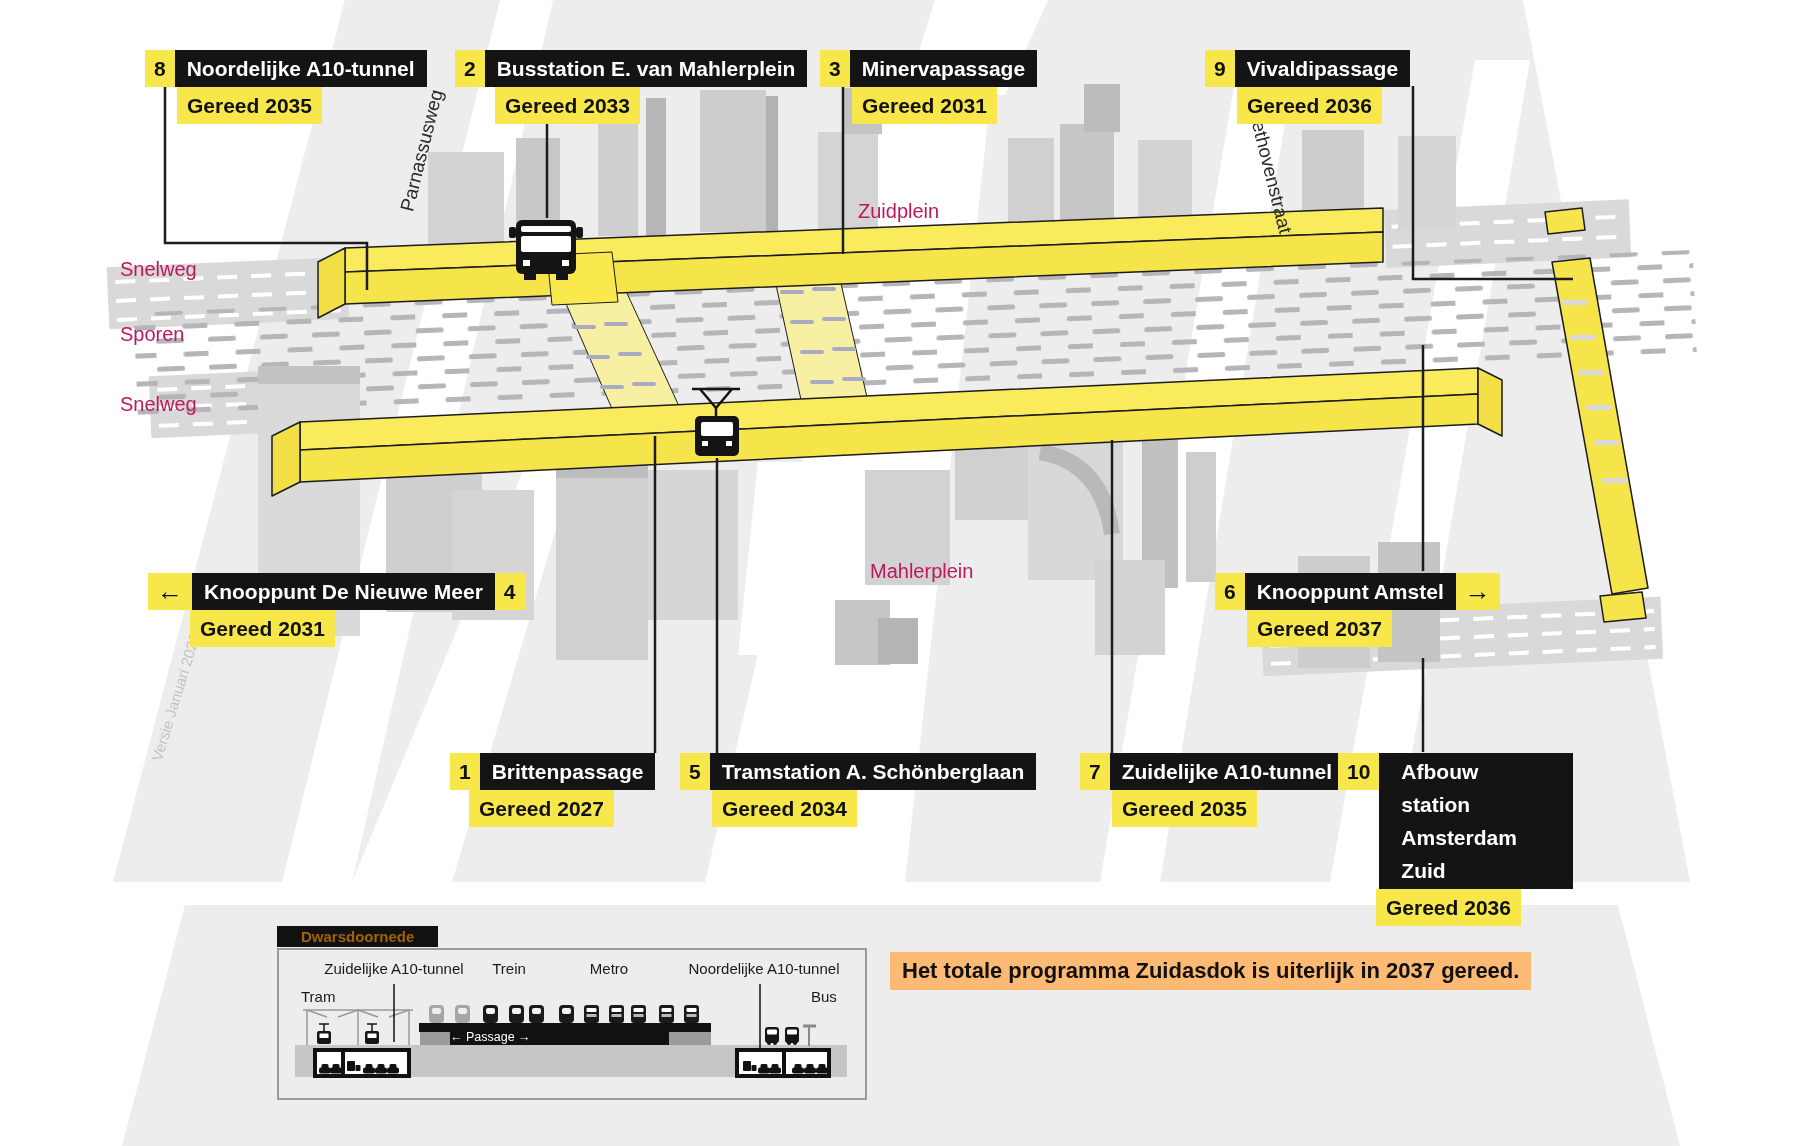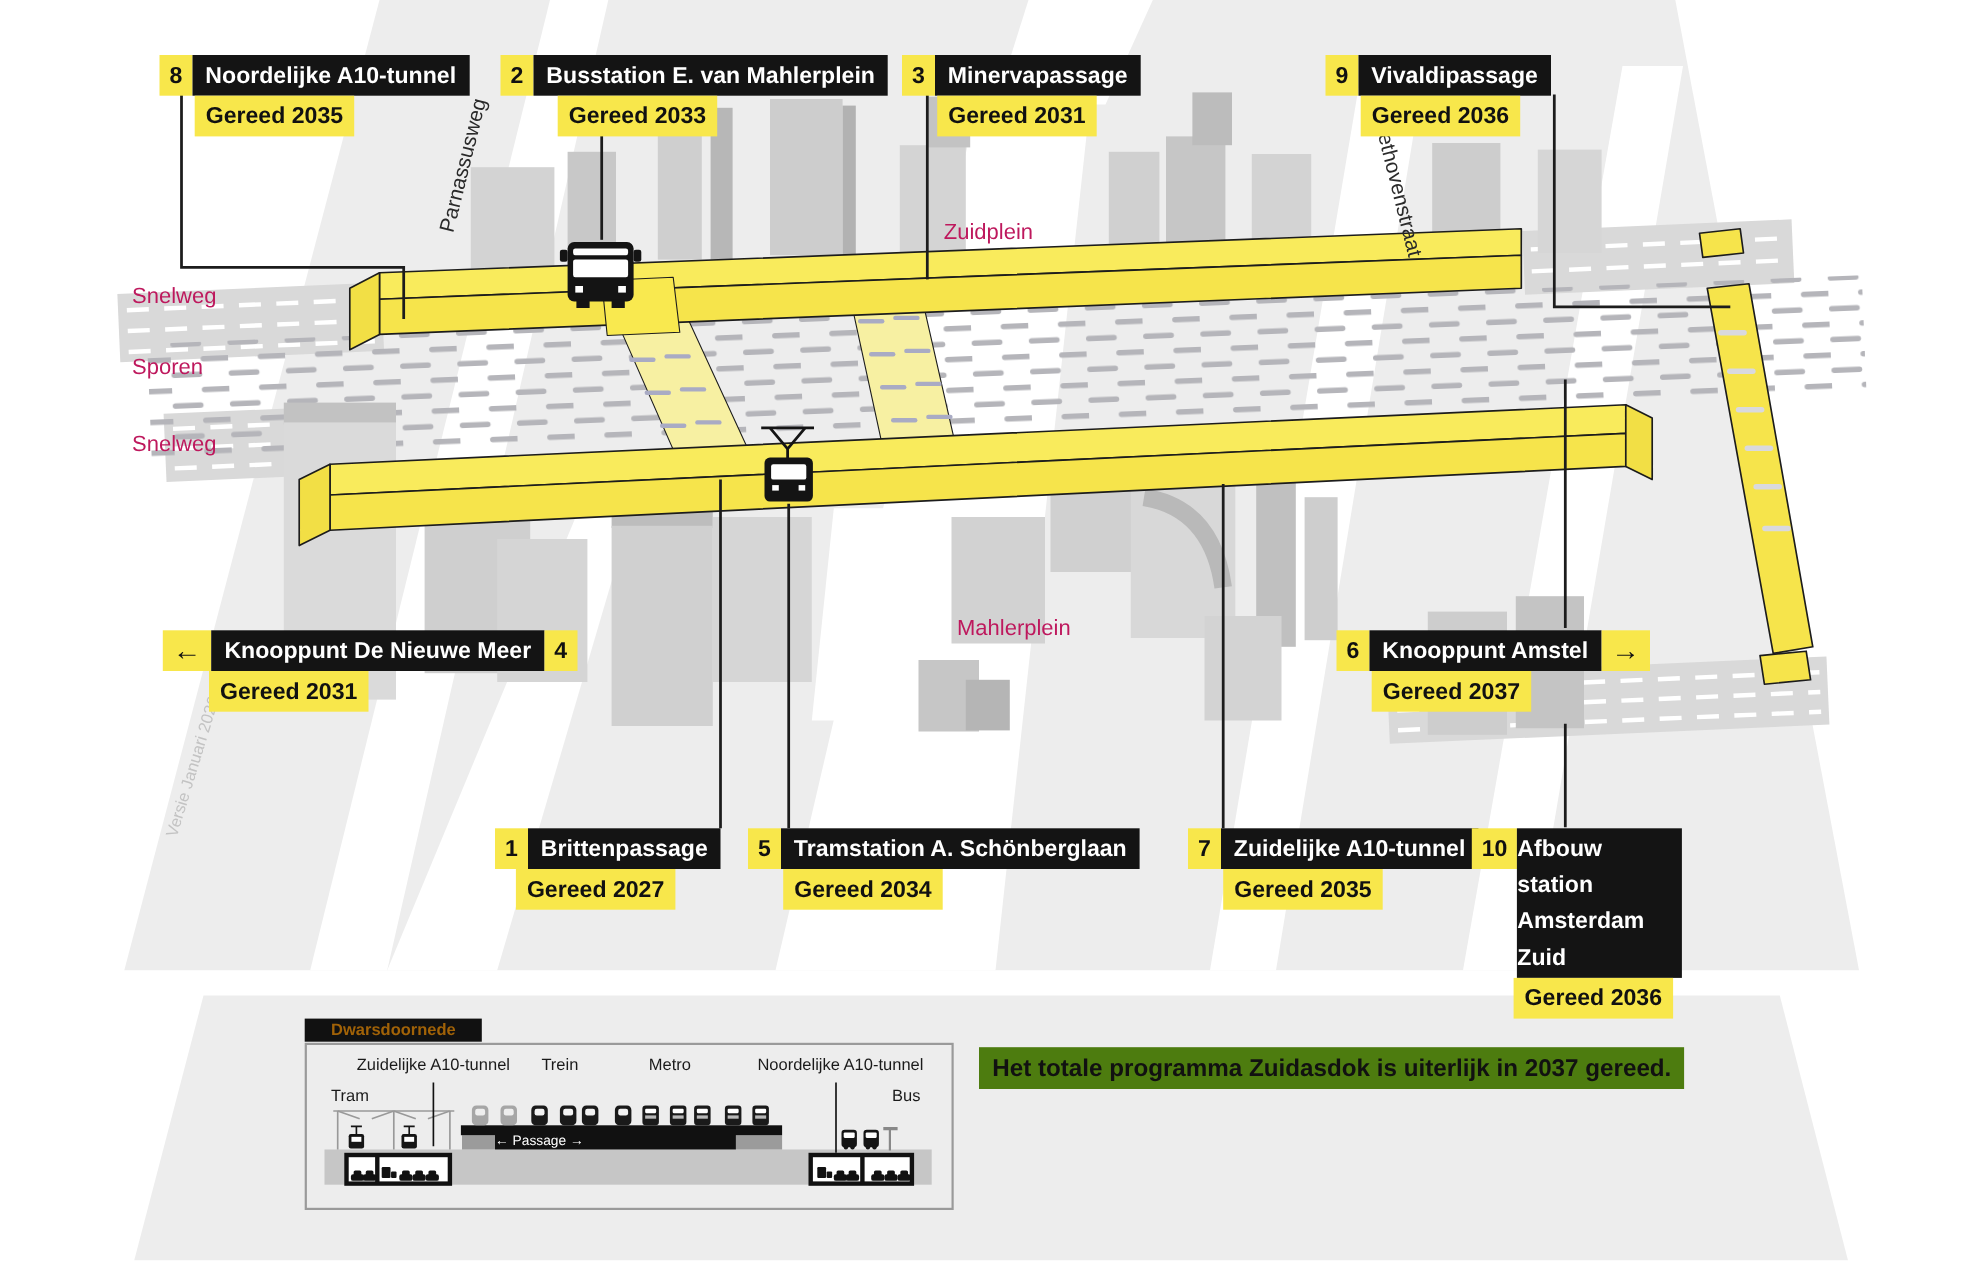--- a/index.html
+++ b/index.html
@@ -6,21 +6,21 @@
   body{width:1800px;height:1146px;position:relative;background:#ffffff;overflow:hidden;
        font-family:"Liberation Sans", sans-serif;}
   #map-svg{position:absolute;left:0;top:0;}
   
   .tag{position:absolute;z-index:20;}
   .tag-row{display:flex;align-items:flex-start;}
   .tag-num{background:#f8e74b;color:#111;font-weight:bold;font-size:21px;line-height:37px;
            padding:0 9px;text-align:center;white-space:nowrap;}
   .tag-name{background:#141414;color:#fff;font-weight:bold;font-size:21px;line-height:37px;
             padding:0 12px;white-space:nowrap;}
-  .tag-name.wrap{white-space:normal;width:150px;line-height:33px;padding:2px 0;}
+  .tag-name.wrap{white-space:normal;width:150px;line-height:33px;padding:2px 22px;}
   .tag-arrow{background:#f8e74b;color:#111;font-weight:bold;font-size:26px;line-height:37px;
              padding:0 9px;}
   .tag-status{display:inline-block;background:#f8e74b;color:#111;font-weight:bold;font-size:21px;
               line-height:37px;padding:0 10px;white-space:nowrap;}
   
   .map-label{position:absolute;color:#be185d;font-size:20px;z-index:15;white-space:nowrap;text-align:right;}
   .street-label{position:absolute;color:#2a2a2a;font-size:19px;z-index:15;white-space:nowrap;
                 transform-origin:0 50%;}
   .version-label{position:absolute;left:148px;top:758px;color:#c3c3c3;font-size:15px;z-index:15;
                  transform:rotate(-73deg);transform-origin:0 0;white-space:nowrap;}
@@ -28,21 +28,21 @@
   .panel{position:absolute;left:277px;top:948px;width:586px;height:148px;
          border:2px solid #9a9a9a;z-index:20;}
   .panel-tab{position:absolute;left:277px;top:926px;background:#111;color:#a16207;font-size:15px;
              font-weight:bold;padding:2px 24px;z-index:21;white-space:nowrap;}
   .panel-label{position:absolute;color:#1a1a1a;font-size:15px;z-index:22;text-align:center;}
   .panel-label.lft{text-align:right;}
   .passage-bar{position:absolute;left:171px;top:80px;width:219px;height:15px;background:#111;
                color:#fff;font-size:12.5px;line-height:15px;text-align:left;z-index:23;}
   .panel-svg{position:absolute;left:0;top:0;z-index:21;}
   
-  .footer-note{position:absolute;left:890px;top:952px;background:#4d7c0f;color:#111;
+  .footer-note{position:absolute;left:890px;top:952px;background:#fdba74;color:#111;
                font-weight:bold;font-size:22px;line-height:26px;padding:6px 12px;z-index:20;
                white-space:nowrap;}
 </style>
 </head>
 <body>
 
 <svg id="map-svg" width="1800" height="1146" viewBox="0 0 1800 1146">
   <defs>
     <pattern id="spoor" width="52" height="28" patternUnits="userSpaceOnUse">
       <rect x="0" y="5" width="28" height="5" rx="2.5" fill="#b5b5ba"></rect>
@@ -226,21 +226,21 @@
     <div class="tag-name">Noordelijke A10-tunnel</div>
   </div>
   <div class="tag-status" style="margin-left:32px">Gereed 2035</div>
 </div>
 
 <div class="tag" style="left:455px;top:50px">
   <div class="tag-row">
     <div class="tag-num">2</div>
     <div class="tag-name">Busstation E. van Mahlerplein</div>
   </div>
-  <div class="tag-status" style="margin-left:52px">Gereed 2033</div>
+  <div class="tag-status" style="margin-left:40px">Gereed 2033</div>
 </div>
 
 <div class="tag" style="left:820px;top:50px">
   <div class="tag-row">
     <div class="tag-num">3</div>
     <div class="tag-name">Minervapassage</div>
   </div>
   <div class="tag-status" style="margin-left:32px">Gereed 2031</div>
 </div>
 

